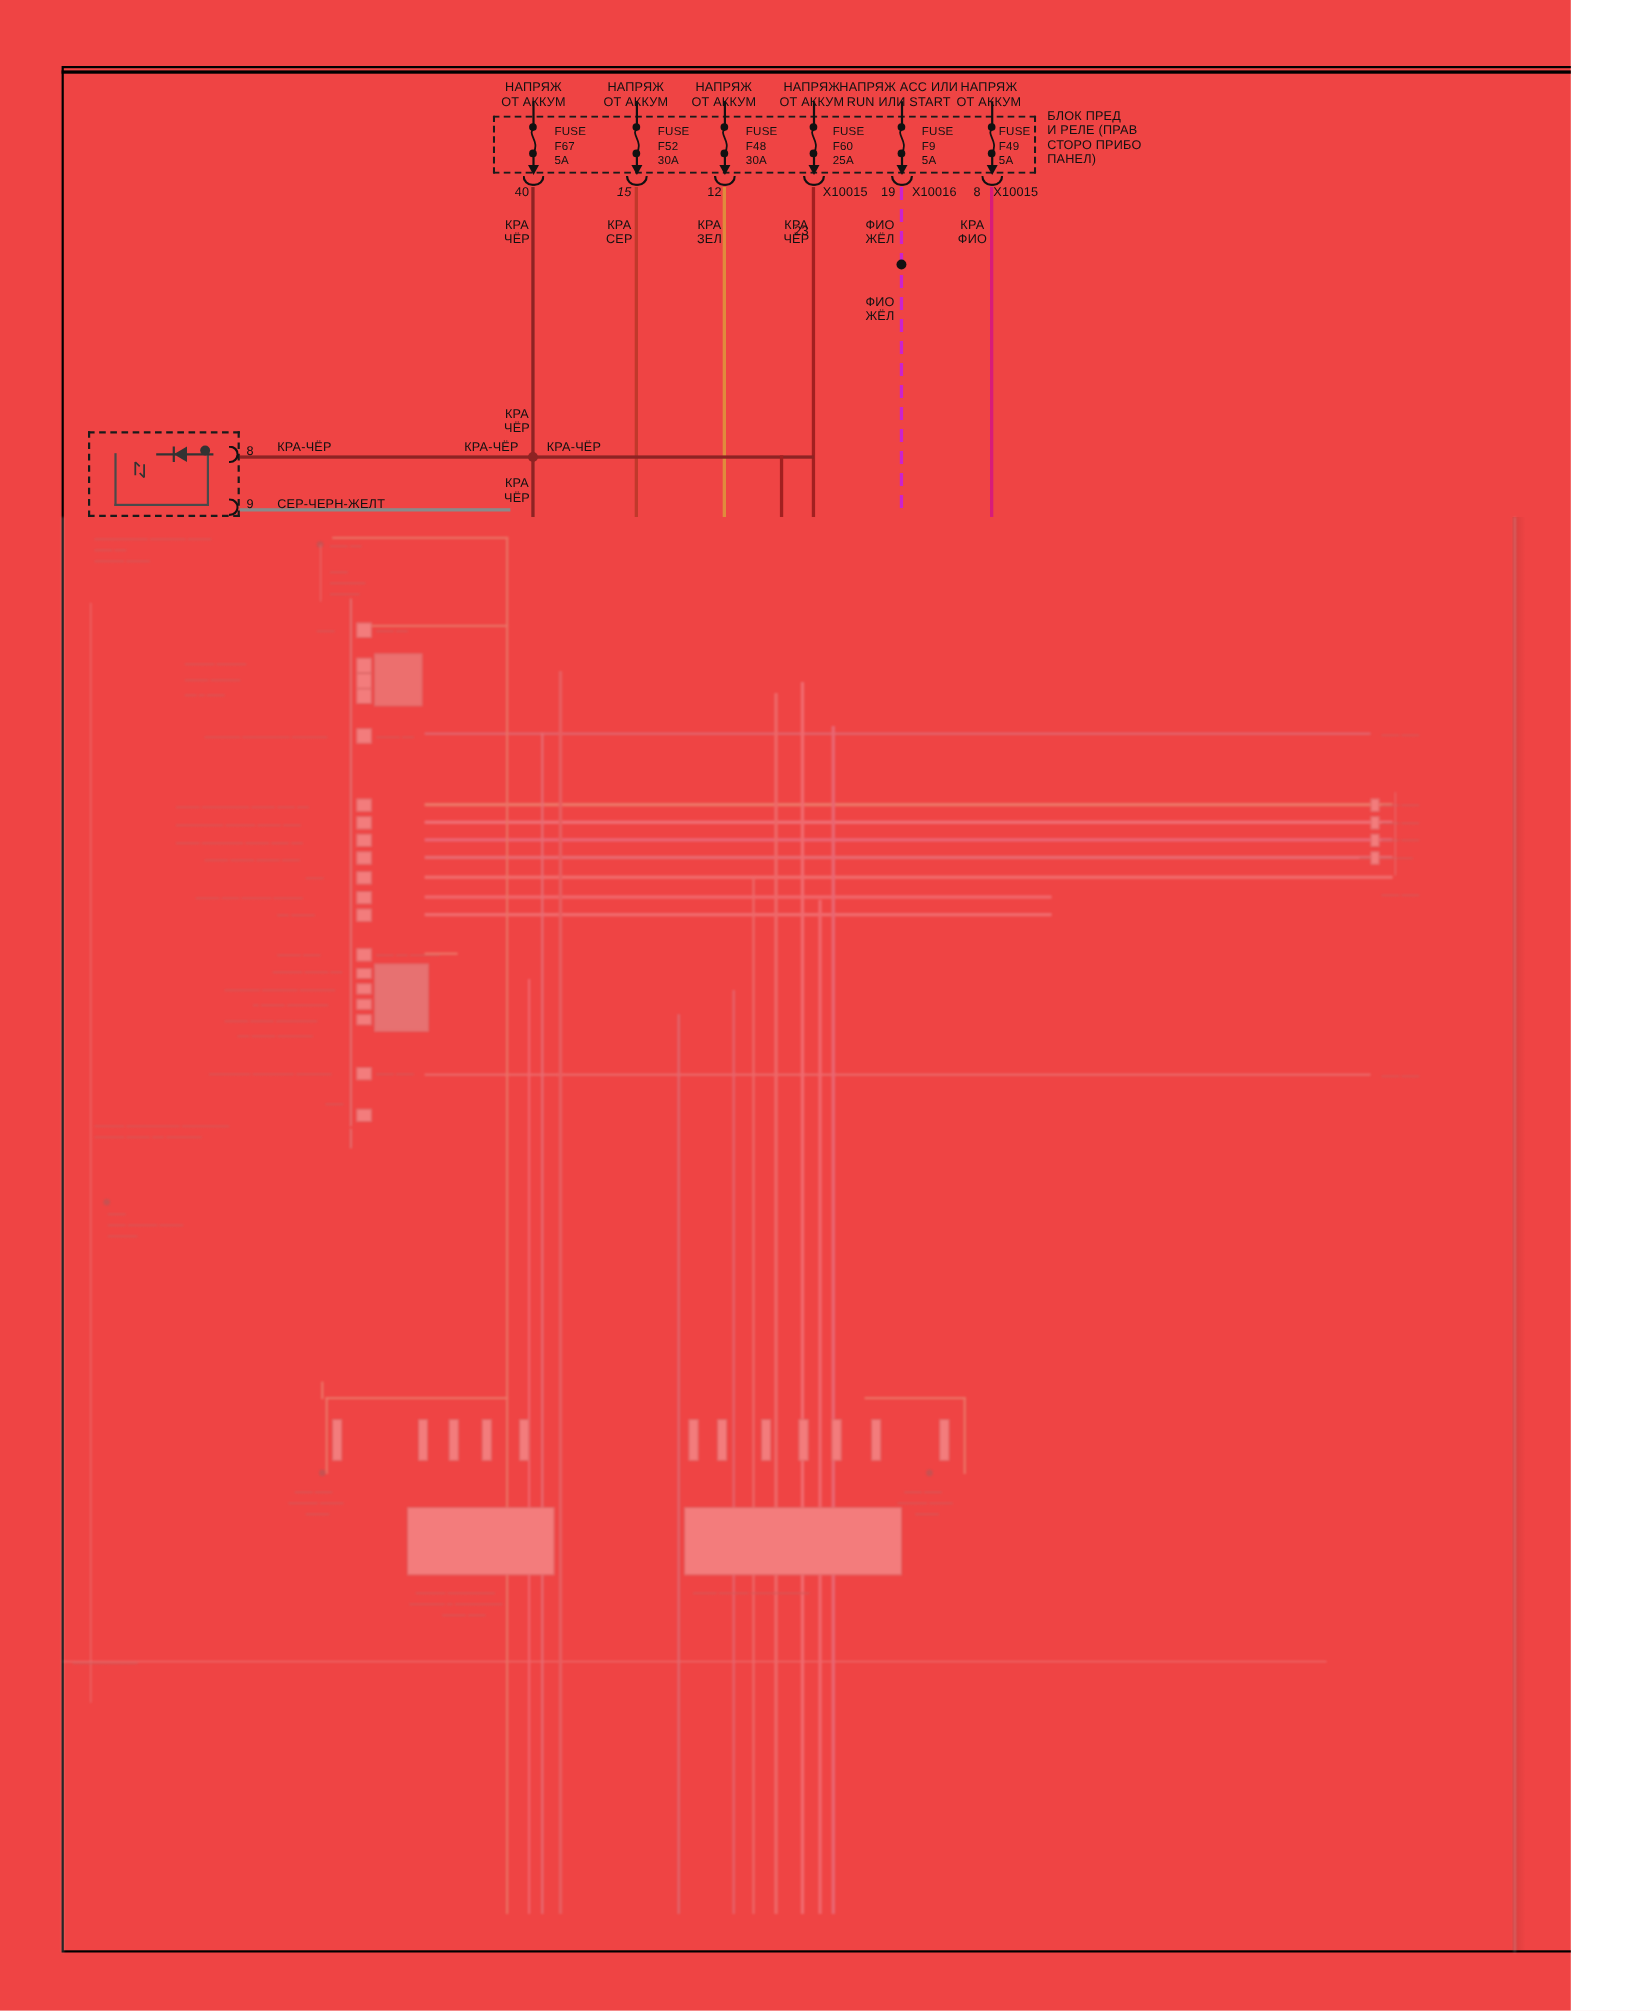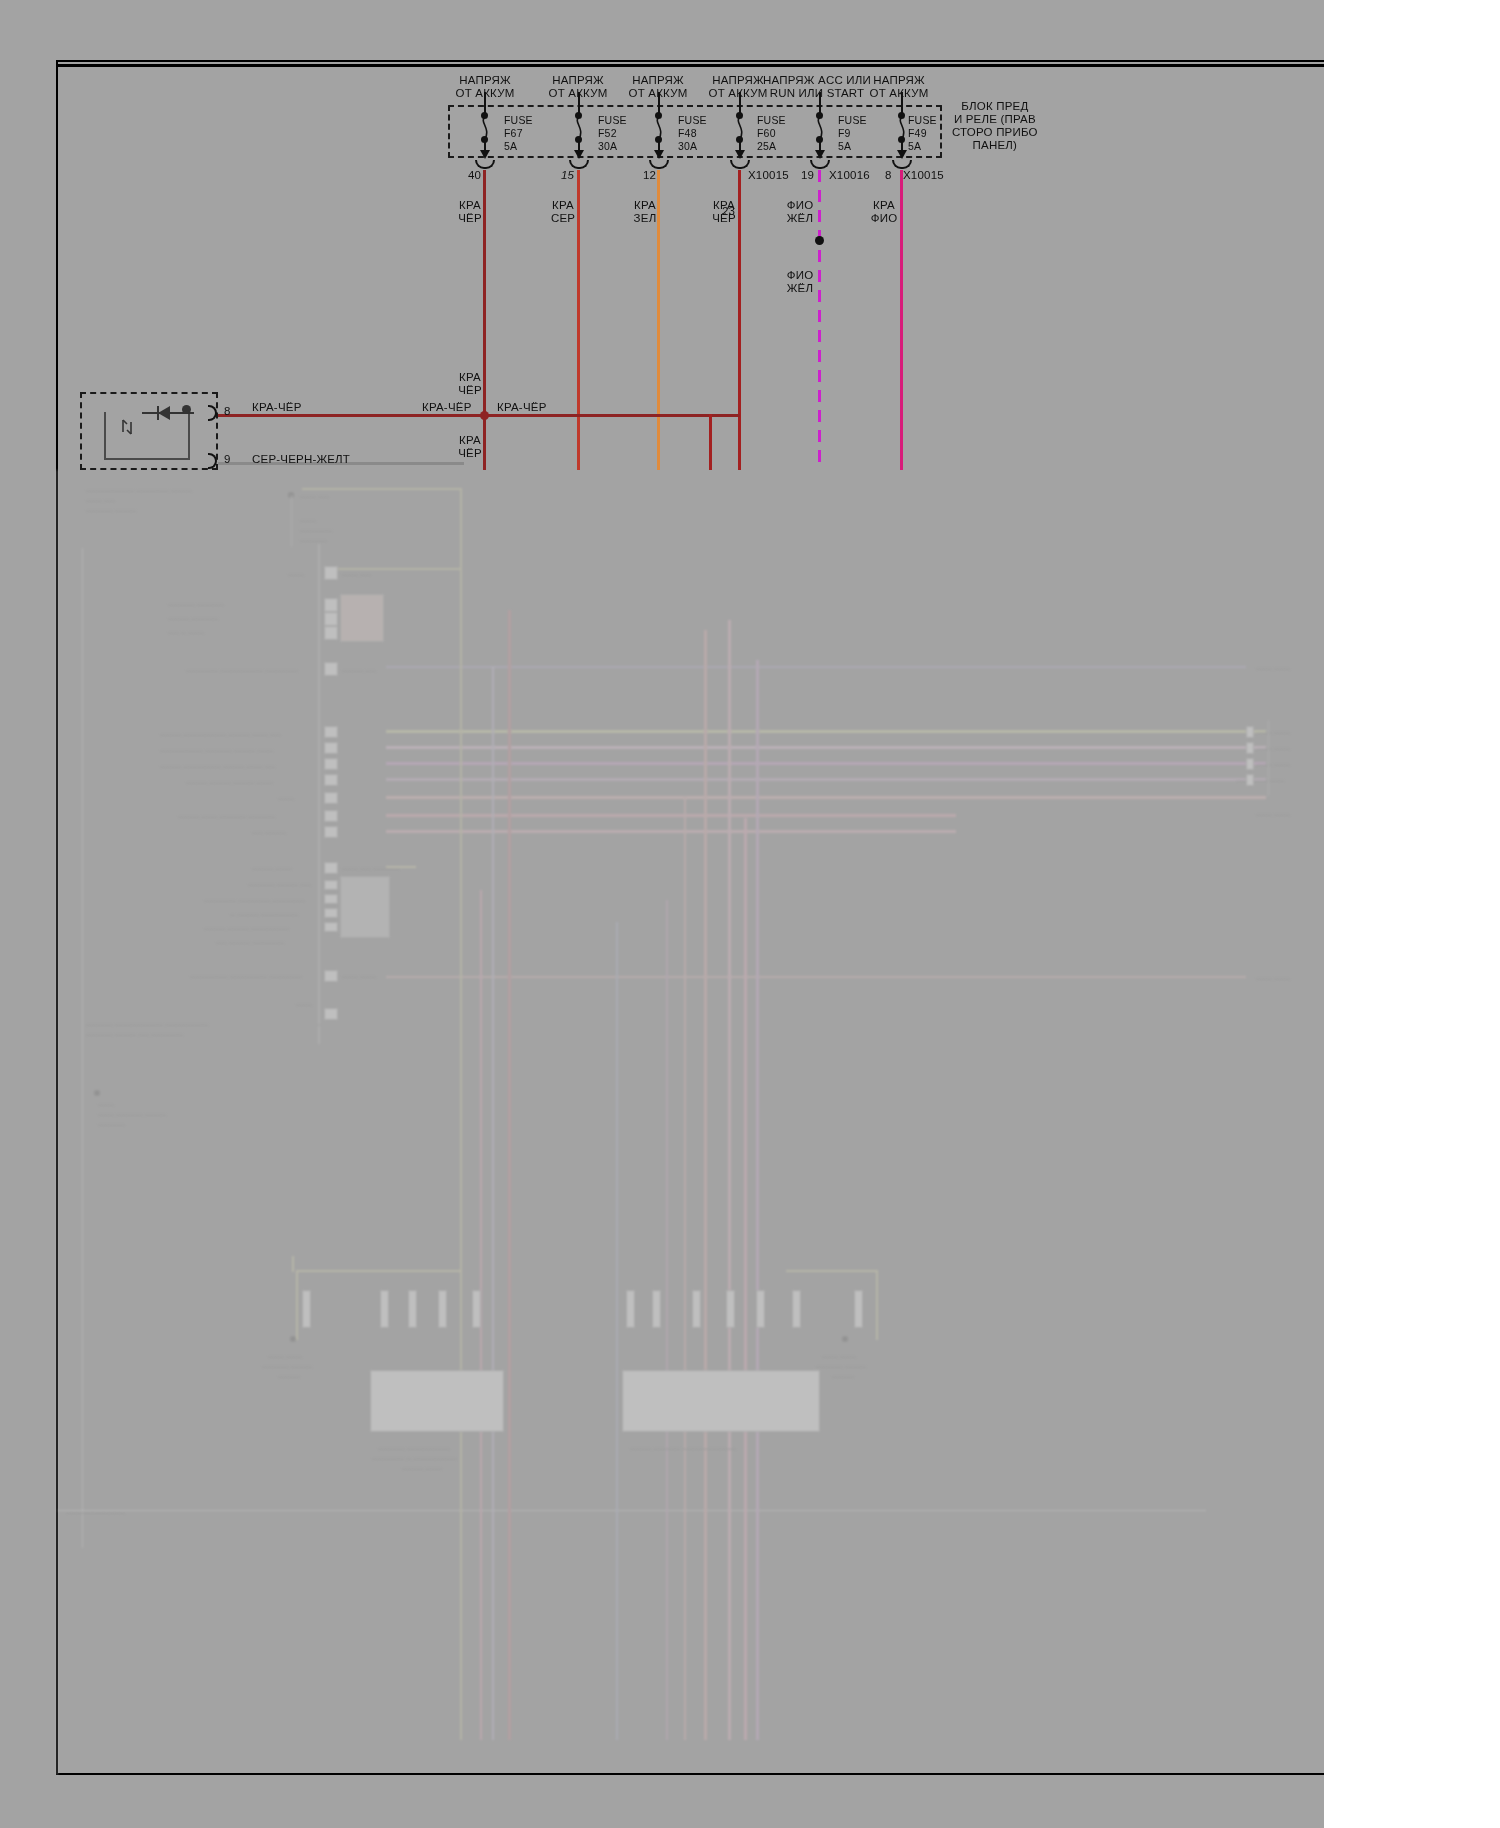--- a/index.html
+++ b/index.html
@@ -1,21 +1,21 @@
 <!DOCTYPE html>
 <html><head>
 <meta charset="utf-8">
 <style>
   html,body{margin:0;padding:0;background:#ffffff;}
   body{font-family:"Liberation Sans","DejaVu Sans",sans-serif;}
-  #root{position:relative;width:1324px;height:1828px;background:#a3a3a3;overflow:hidden;}
+  #root{position:relative;width:1428px;height:1828px;background:#ef4444;overflow:hidden;}
 
   
   .abs{position:absolute;}
-  .lbl{position:absolute;font-size:11.5px;color:#111;line-height:13px;letter-spacing:.2px;white-space:pre;text-align:center;}
+  .lbl{position:absolute;font-size:11.5px;color:#111;line-height:13px;letter-spacing:.2px;white-space:pre;}
   .lbl.c{text-align:center;transform:translateX(-50%);}
   .small{font-size:10.5px;line-height:12px;}
 
   
   .page-border{position:absolute;left:56px;top:60px;width:1384px;height:1715px;border:2px solid #000;box-sizing:border-box;}
   .rule-top{position:absolute;left:56px;top:64px;width:1384px;height:3px;background:#000;}
 
   
   .fusebox{position:absolute;left:448px;top:105px;width:494px;height:53px;
            border:2px dashed #1a1a1a;box-sizing:border-box;border-radius:1px;}

